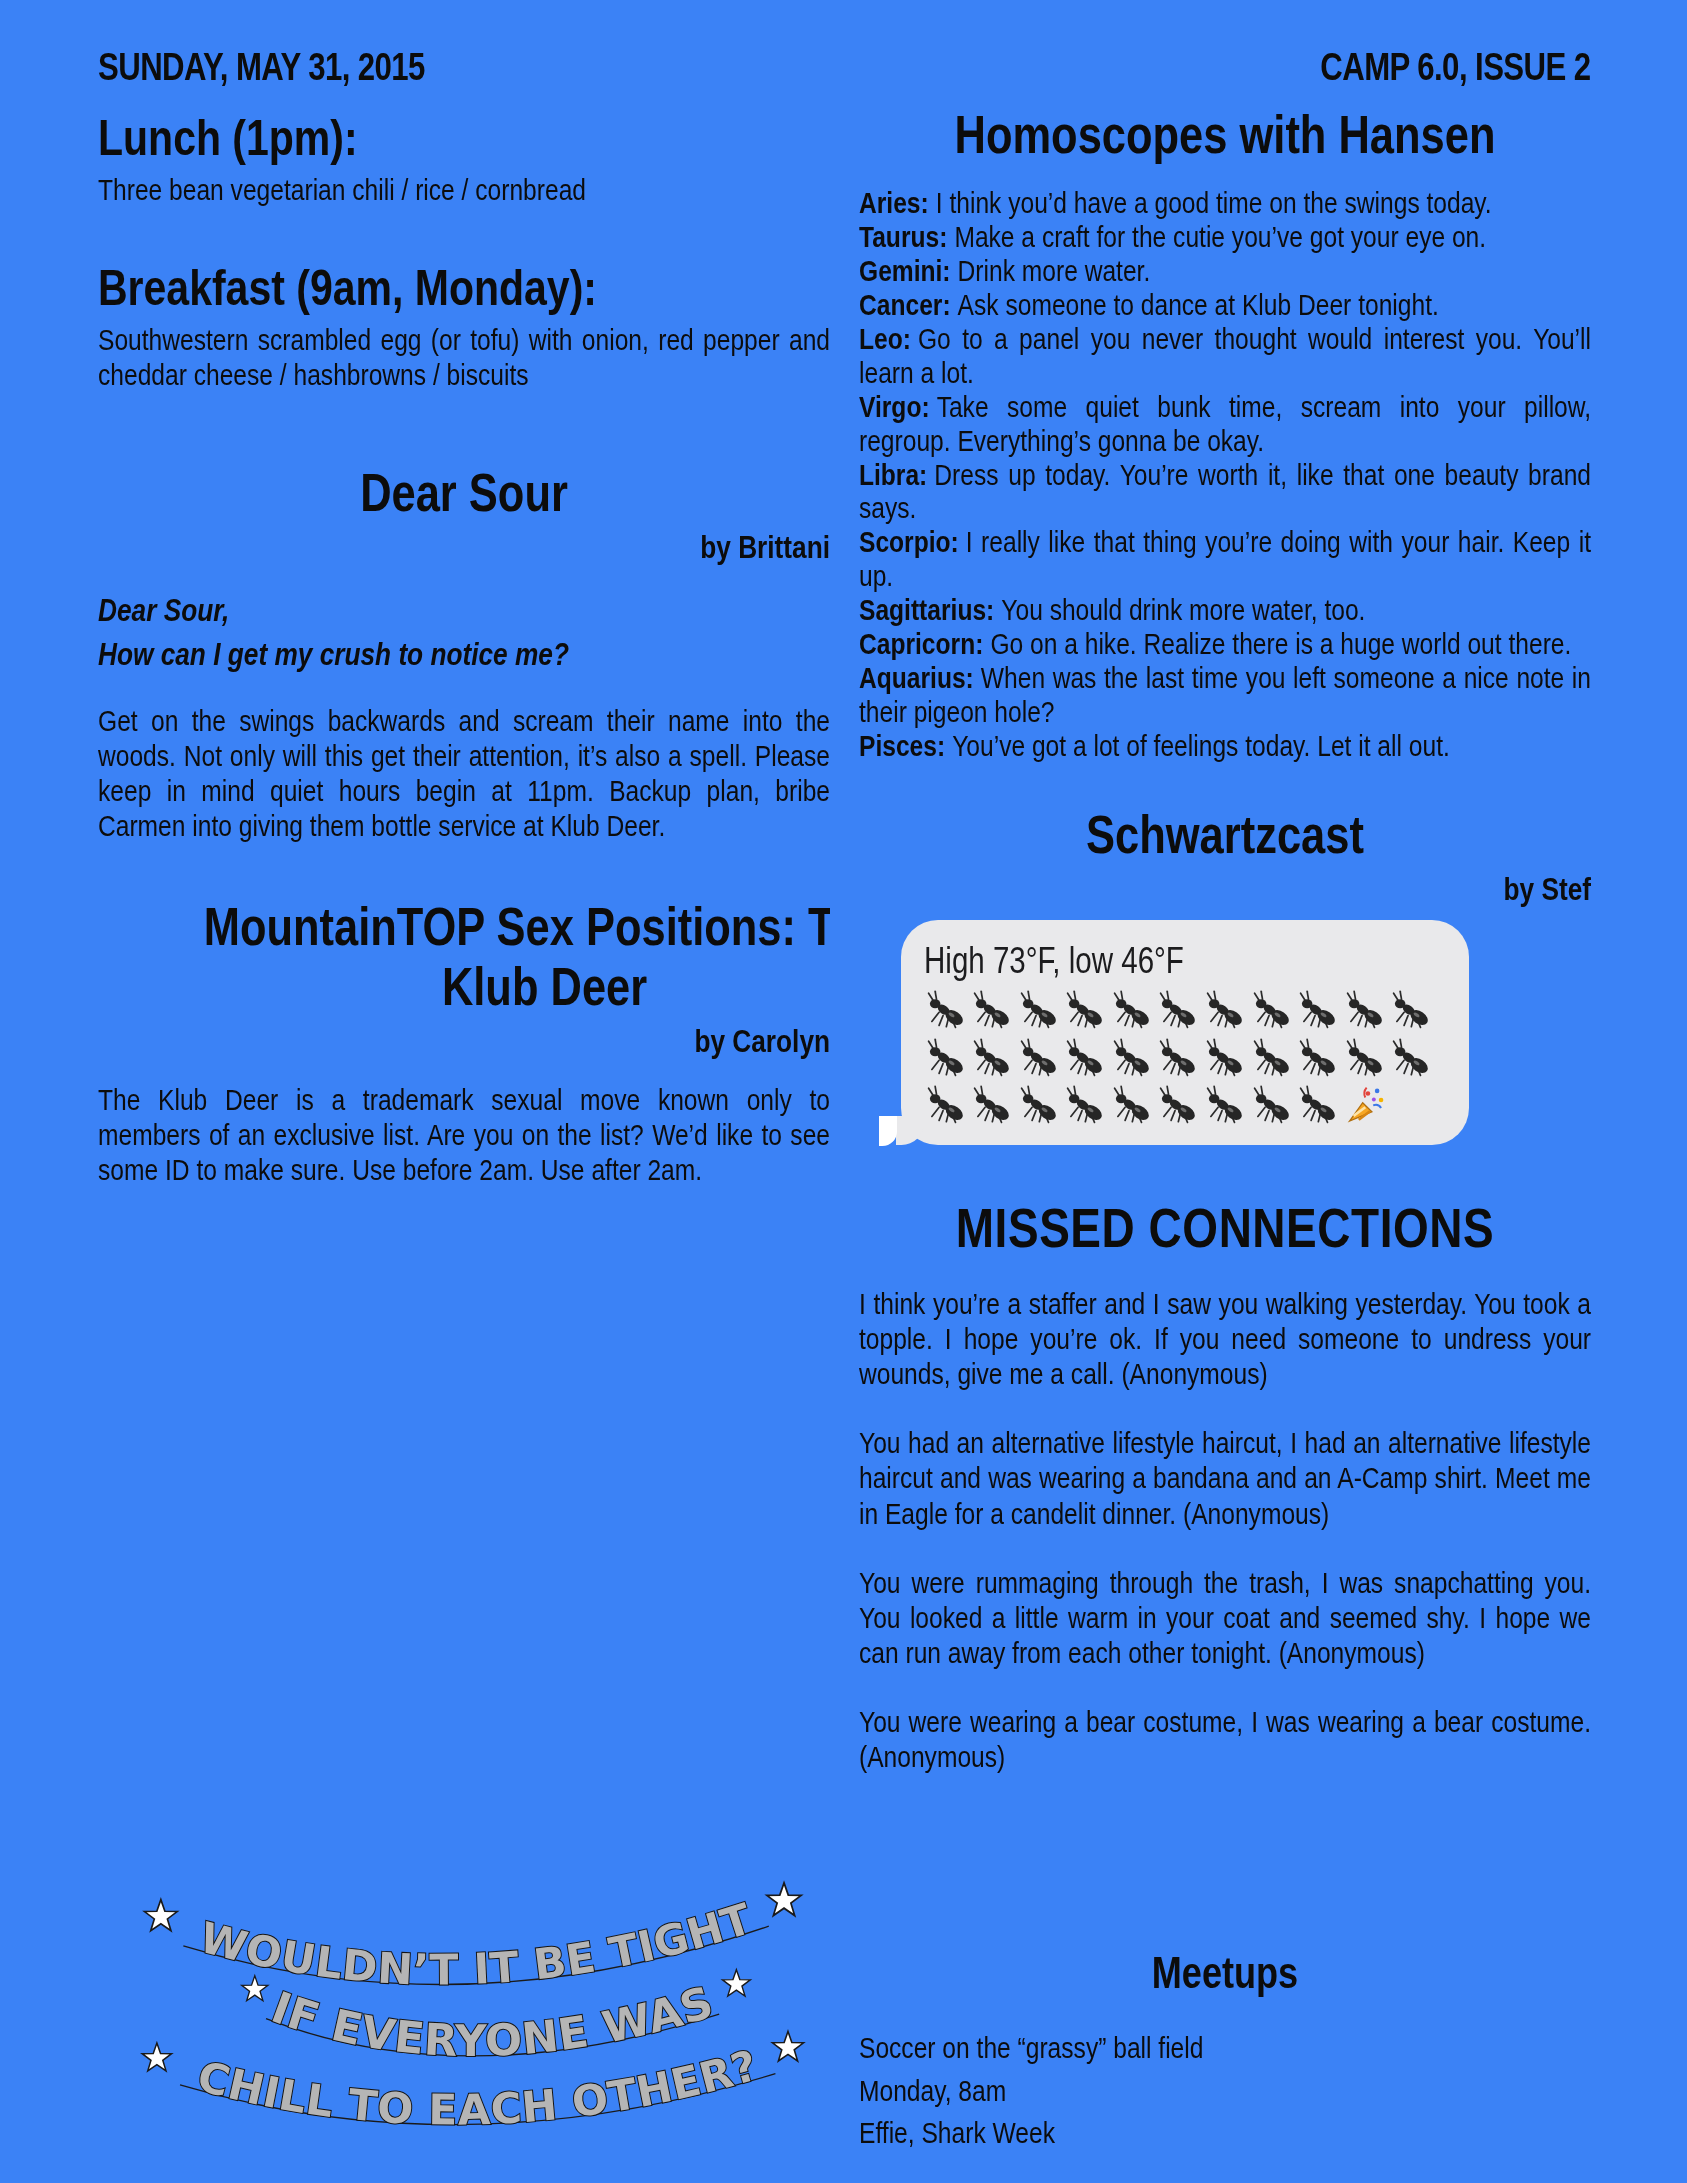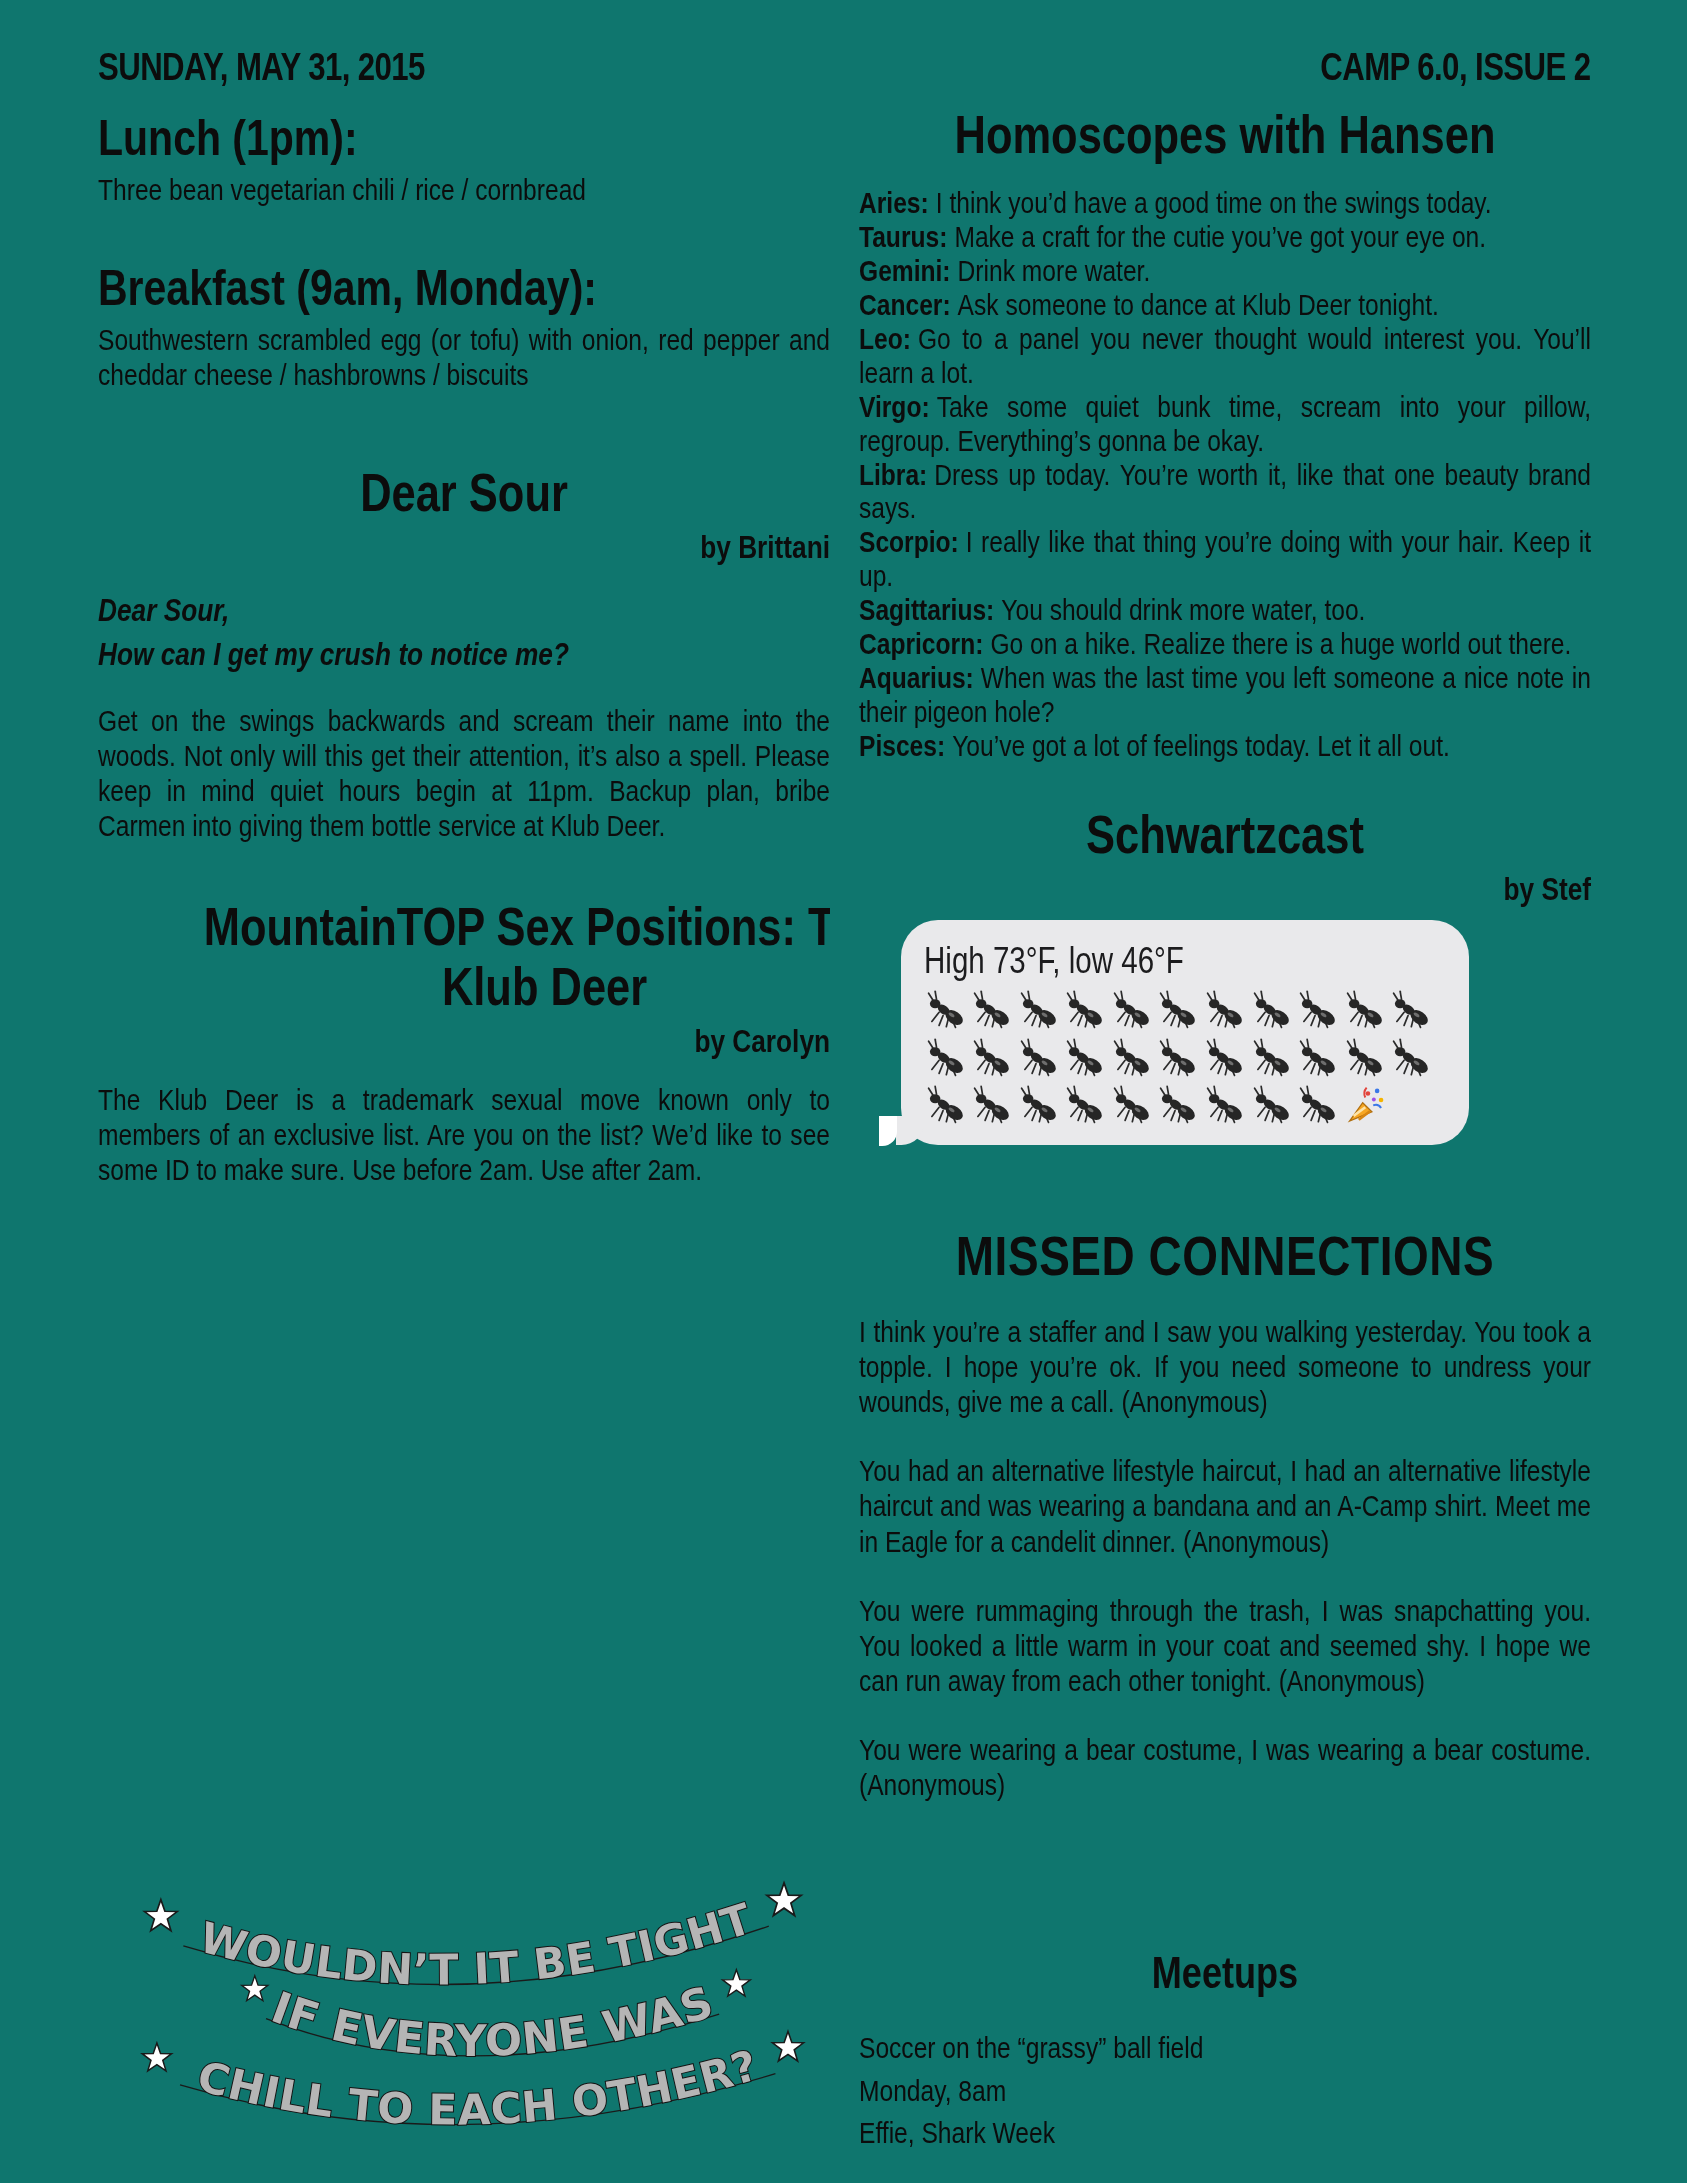--- a/index.html
+++ b/index.html
@@ -1,17 +1,17 @@
 <!DOCTYPE html>
 <html style="font-size:10.6px"><head>
 <meta charset="utf-8">
 <style>
   html,body{margin:0;padding:0;background:#9a9a9a;}
   .page{
-    position:relative; width:1687px; height:2183px; background:#0f766e;
+    position:relative; width:1687px; height:2183px; background:#3b82f6;
     box-sizing:border-box; padding:46px 96px 24px 98px; overflow:hidden;
     font-family:"Liberation Sans", sans-serif; color:#0c0c0c;
   }
   
   .sqL{transform:scaleX(.82);transform-origin:0 50%;}
   .sqC{transform:scaleX(.82);transform-origin:50% 50%;}
   .sqR{transform:scaleX(.82);transform-origin:100% 50%;}
   .sqP{width:122%;transform:scaleX(.8197);transform-origin:0 0;}
   .sqPC{width:122%;margin-left:-11%;transform:scaleX(.8197);transform-origin:50% 0;text-align:center;}
 
@@ -48,21 +48,21 @@
     background:#e9e9eb;border-radius:37px;padding:18.5px 22.5px 14.6px 22.5px;
   }
   .bubble::before{content:"";position:absolute;left:-5.3px;bottom:0;width:28px;height:29px;background:#e9e9eb;border-bottom-right-radius:22.5px;}
   .bubble::after{content:"";position:absolute;left:-22.5px;bottom:-1.3px;width:18.5px;height:30px;background:#ffffff;border-bottom-right-radius:14.6px;}
   .bubble-text{font-size:36px;color:#1c1c1e;line-height:1.2;margin-bottom:6.6px;white-space:nowrap;}
   .emoji-rows{display:flex;flex-wrap:wrap;align-items:center;}
   .emoji-rows svg{display:inline-block;margin:0 4.6px 5.3px 0;}
 
   .posts .bodyp{margin-bottom:34px;}
   .posts .bodyp:last-child{margin-bottom:0;}
-  .mtitle-wrap{margin-top:48px;}
+  .mtitle-wrap{margin-top:20px;}
 
   .two-col{display:flex;gap:37px;margin-top:auto;padding-top:26.5px;}
   .sub{flex:1 1 0;min-width:0;}
   .sub-title{font-size:44px;font-weight:bold;text-align:center;margin:0 0 29px 0;white-space:nowrap;}
   .list-item{font-size:30px;line-height:1.42;margin:0;}
   .meet-line{font-size:30px;line-height:1.42;text-align:justify;margin:0;}
 </style>
 </head>
 <body>
 

